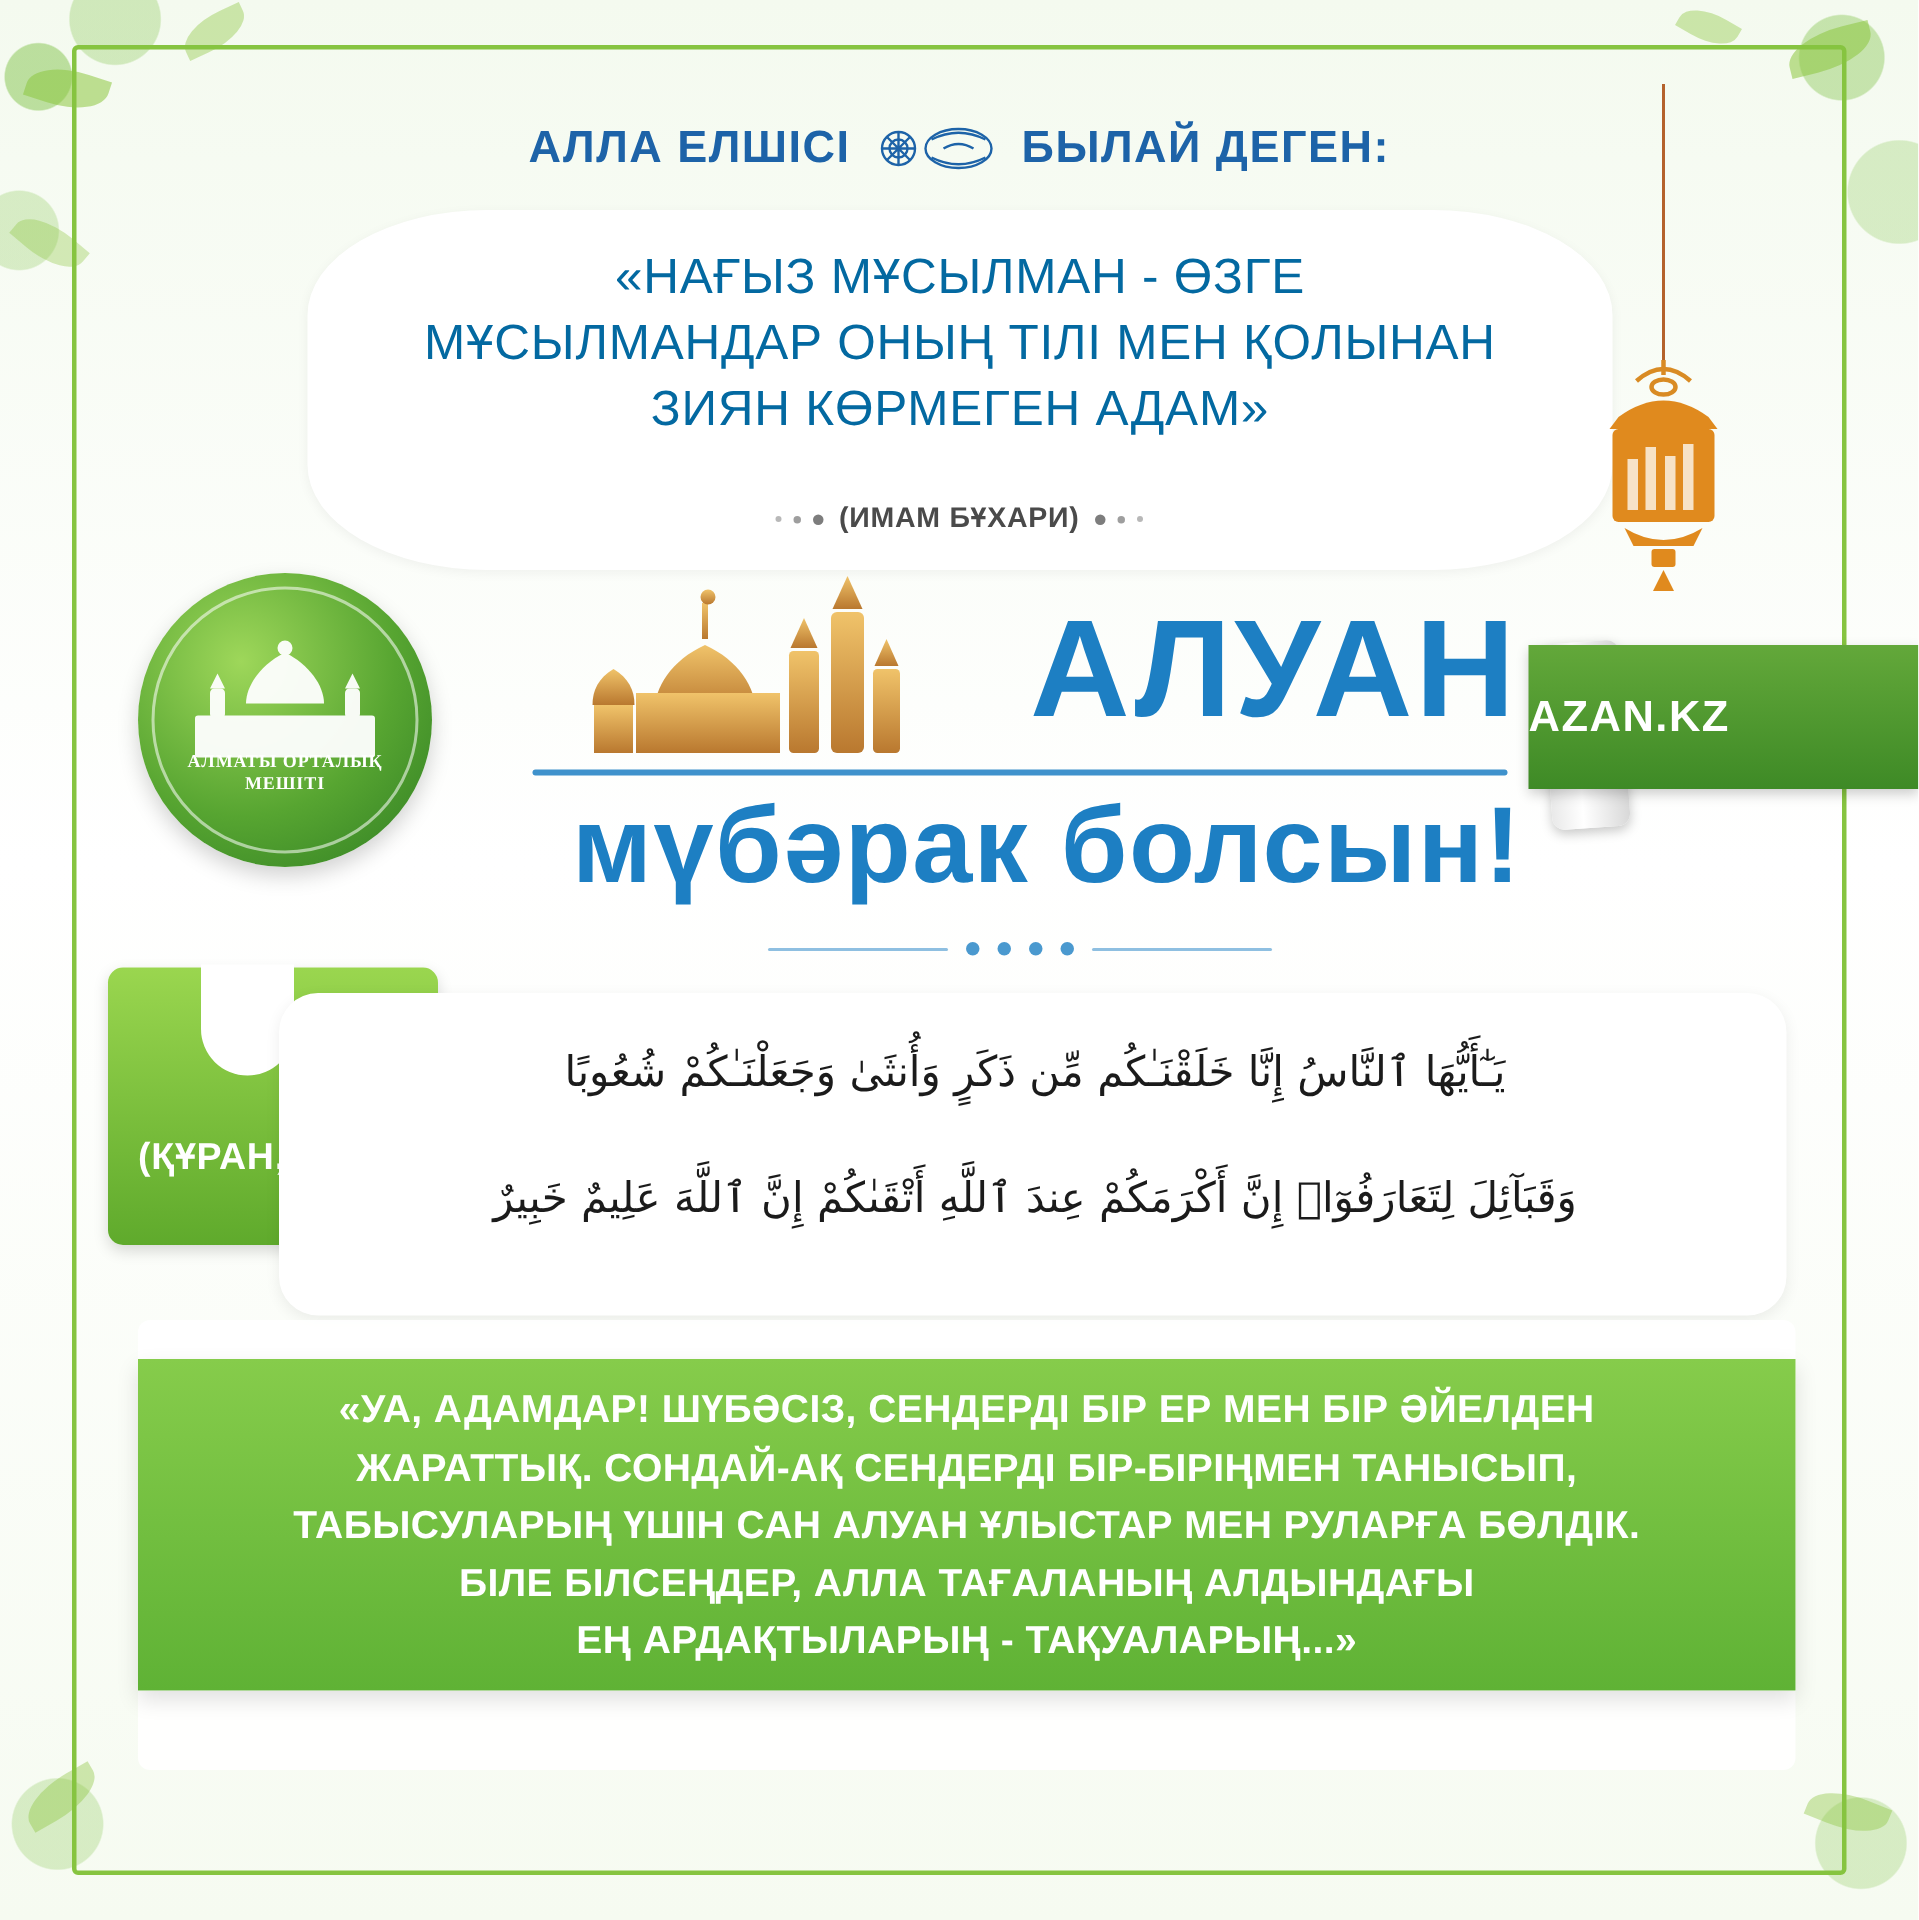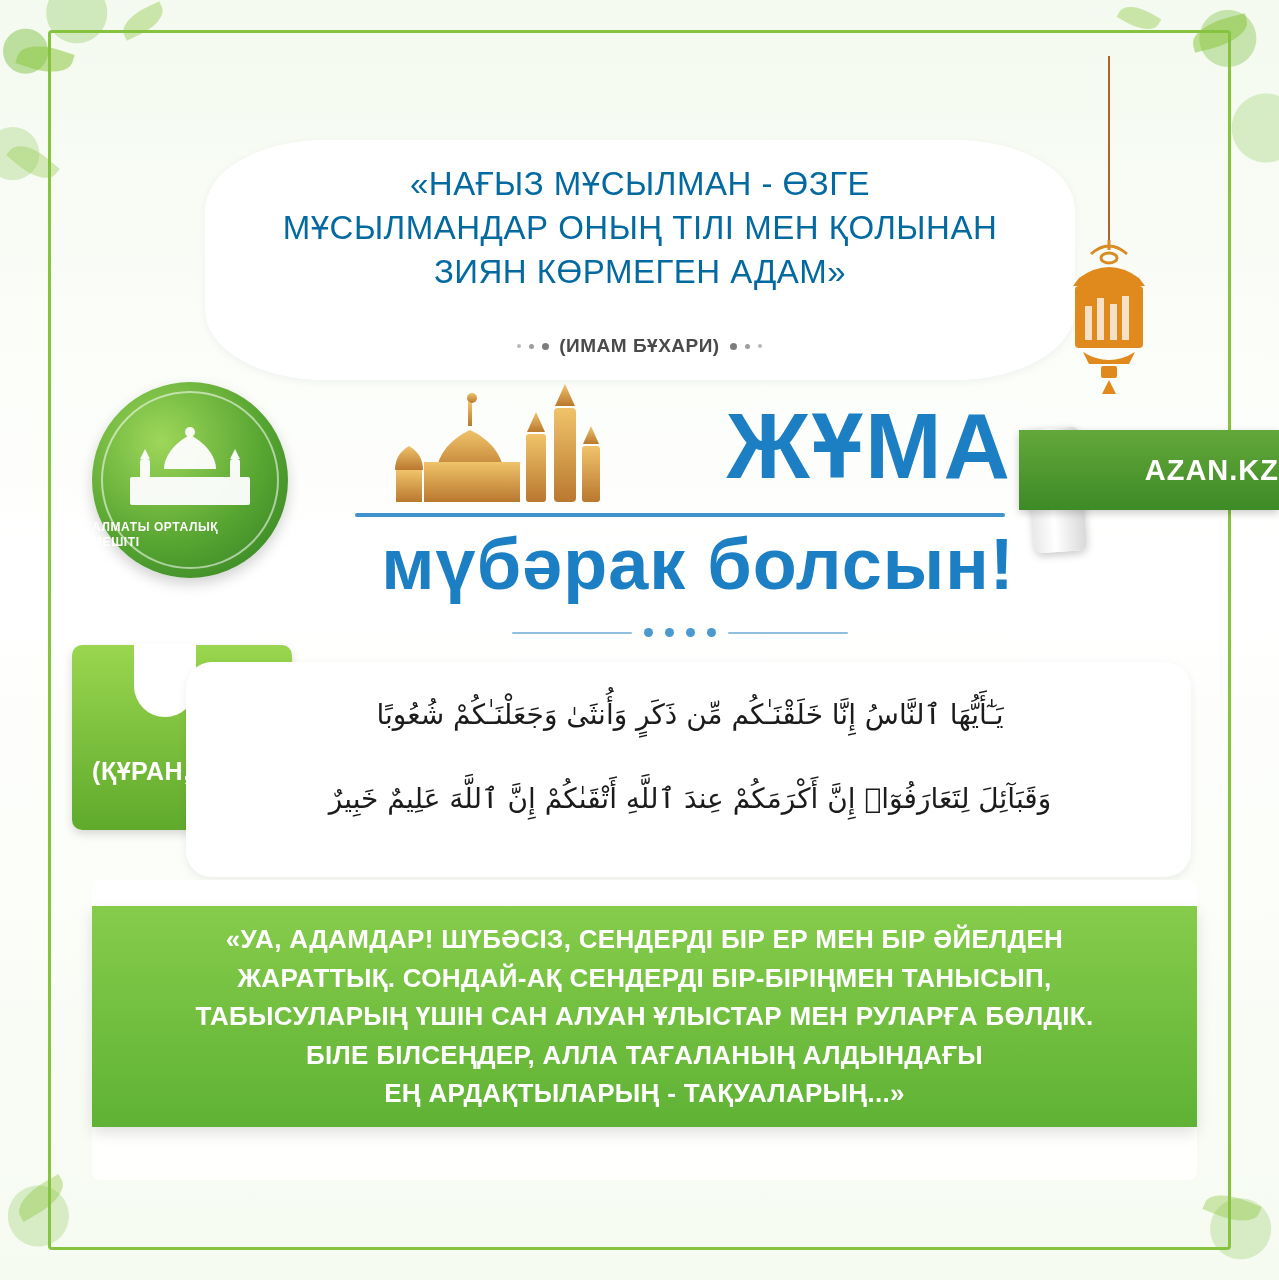--- a/index.html
+++ b/index.html
@@ -143,27 +143,28 @@
     color: #ffffff;
   }
   .seal .ring {
     position: absolute;
     inset: 9px;
     border: 2px solid rgba(255,255,255,.55);
     border-radius: 50%;
   }
   .seal-text {
     position: absolute;
-    bottom: 28px;
+    bottom: 48px;
     width: 100%;
-    text-align: left;
+    text-align: center;
     font-size: 12px;
     font-weight: bold;
     letter-spacing: .6px;
     line-height: 1.25;
+    font-family: Liberation Serif, serif;
   }
 
   
   .juma-wrap {
     position: absolute;
     left: 330px;
     top: 380px;
     width: 700px;
     height: 270px;
   }
@@ -233,25 +234,25 @@
     height: 190px;
     background: #b4622c;
   }
 
   
   .azan-tag {
     position: absolute;
     right: 0;
     top: 430px;
     width: 260px;
-    height: 80px;
+    height: 96px;
     background: linear-gradient(180deg,#63a83a 0%, #3e8a26 100%);
     display: flex;
     align-items: center;
-    justify-content: flex-end;
+    justify-content: flex-start;
     box-shadow: 0 3px 8px rgba(0,0,0,.2);
   }
   .azan-tag span {
     color: #ffffff;
     font-size: 29px;
     font-weight: bold;
     letter-spacing: 1px;
   }
   .azan-roll {
     position: absolute;
@@ -366,20 +367,35 @@
   <div class="leaf" style="left:8px;top:150px;width:50px;height:24px;transform:rotate(40deg);opacity:.35;"></div>
   <div class="leaf" style="right:30px;top:20px;width:58px;height:26px;transform:rotate(-14deg);"></div>
   <div class="leaf" style="right:120px;top:8px;width:40px;height:20px;transform:rotate(30deg);opacity:.4;"></div>
   <div class="leaf" style="left:14px;bottom:70px;width:54px;height:24px;transform:rotate(-30deg);opacity:.4;"></div>
   <div class="leaf" style="right:20px;bottom:60px;width:54px;height:24px;transform:rotate(22deg);opacity:.4;"></div>
 
   <div class="frame"></div>
 
   <div class="quote-band"></div>
 
+  <div class="hadith-head">
+    <span>АЛЛА ЕЛШІСІ</span>
+    <span class="salawat">
+      <svg width="86" height="42" viewBox="0 0 86 42" aria-hidden="true">
+        <g fill="none" stroke="#1d63a8" stroke-width="1.6">
+          <circle cx="18" cy="21" r="11"></circle>
+          <circle cx="18" cy="21" r="6"></circle>
+          <path d="M7 21 L29 21 M18 10 L18 32 M10 13 L26 29 M26 13 L10 29"></path>
+          <ellipse cx="58" cy="21" rx="22" ry="13"></ellipse>
+          <path d="M40 15 q18 -9 36 0 M40 27 q18 9 36 0 M48 21 q10 -6 20 0"></path>
+        </g>
+      </svg>
+    </span>
+    <span>БЫЛАЙ ДЕГЕН:</span>
+  </div>
 
   <div class="hadith-quote" style="white-space:pre-line;">«НАҒЫЗ МҰСЫЛМАН - ӨЗГЕ
 МҰСЫЛМАНДАР ОНЫҢ ТІЛІ МЕН ҚОЛЫНАН
 ЗИЯН КӨРМЕГЕН АДАМ»</div>
 
   <div class="hadith-source">
     <span class="dotgroup">
         <i class="xs"></i>
         <i class="sm"></i>
         <i></i>
@@ -428,21 +444,21 @@
         <rect x="46" y="86" width="26" height="32"></rect>
         <path d="M59 62 c10 6 14 14 14 24 H45 c0-10 4-18 14-24z"></path>
         <rect x="176" y="50" width="20" height="68" rx="3"></rect>
         <path d="M186 28 l9 20 h-18z"></path>
         <rect x="204" y="24" width="22" height="94" rx="4"></rect>
         <path d="M215 0 l10 22 h-20z"></path>
         <rect x="232" y="62" width="18" height="56" rx="3"></rect>
         <path d="M241 42 l8 18 h-16z"></path>
       </g>
     </svg>
-    <div class="juma-line1">ЖҰМА</div>
+    <div class="juma-line1">АЛУАН</div>
     <div class="juma-rule"></div>
     <div class="juma-line2">мүбәрак болсын!</div>
     <div class="dots-under">
       <span class="bar"></span>
         <i></i>
         <i></i>
         <i></i>
         <i></i>
         <span class="bar"></span>
     </div>

